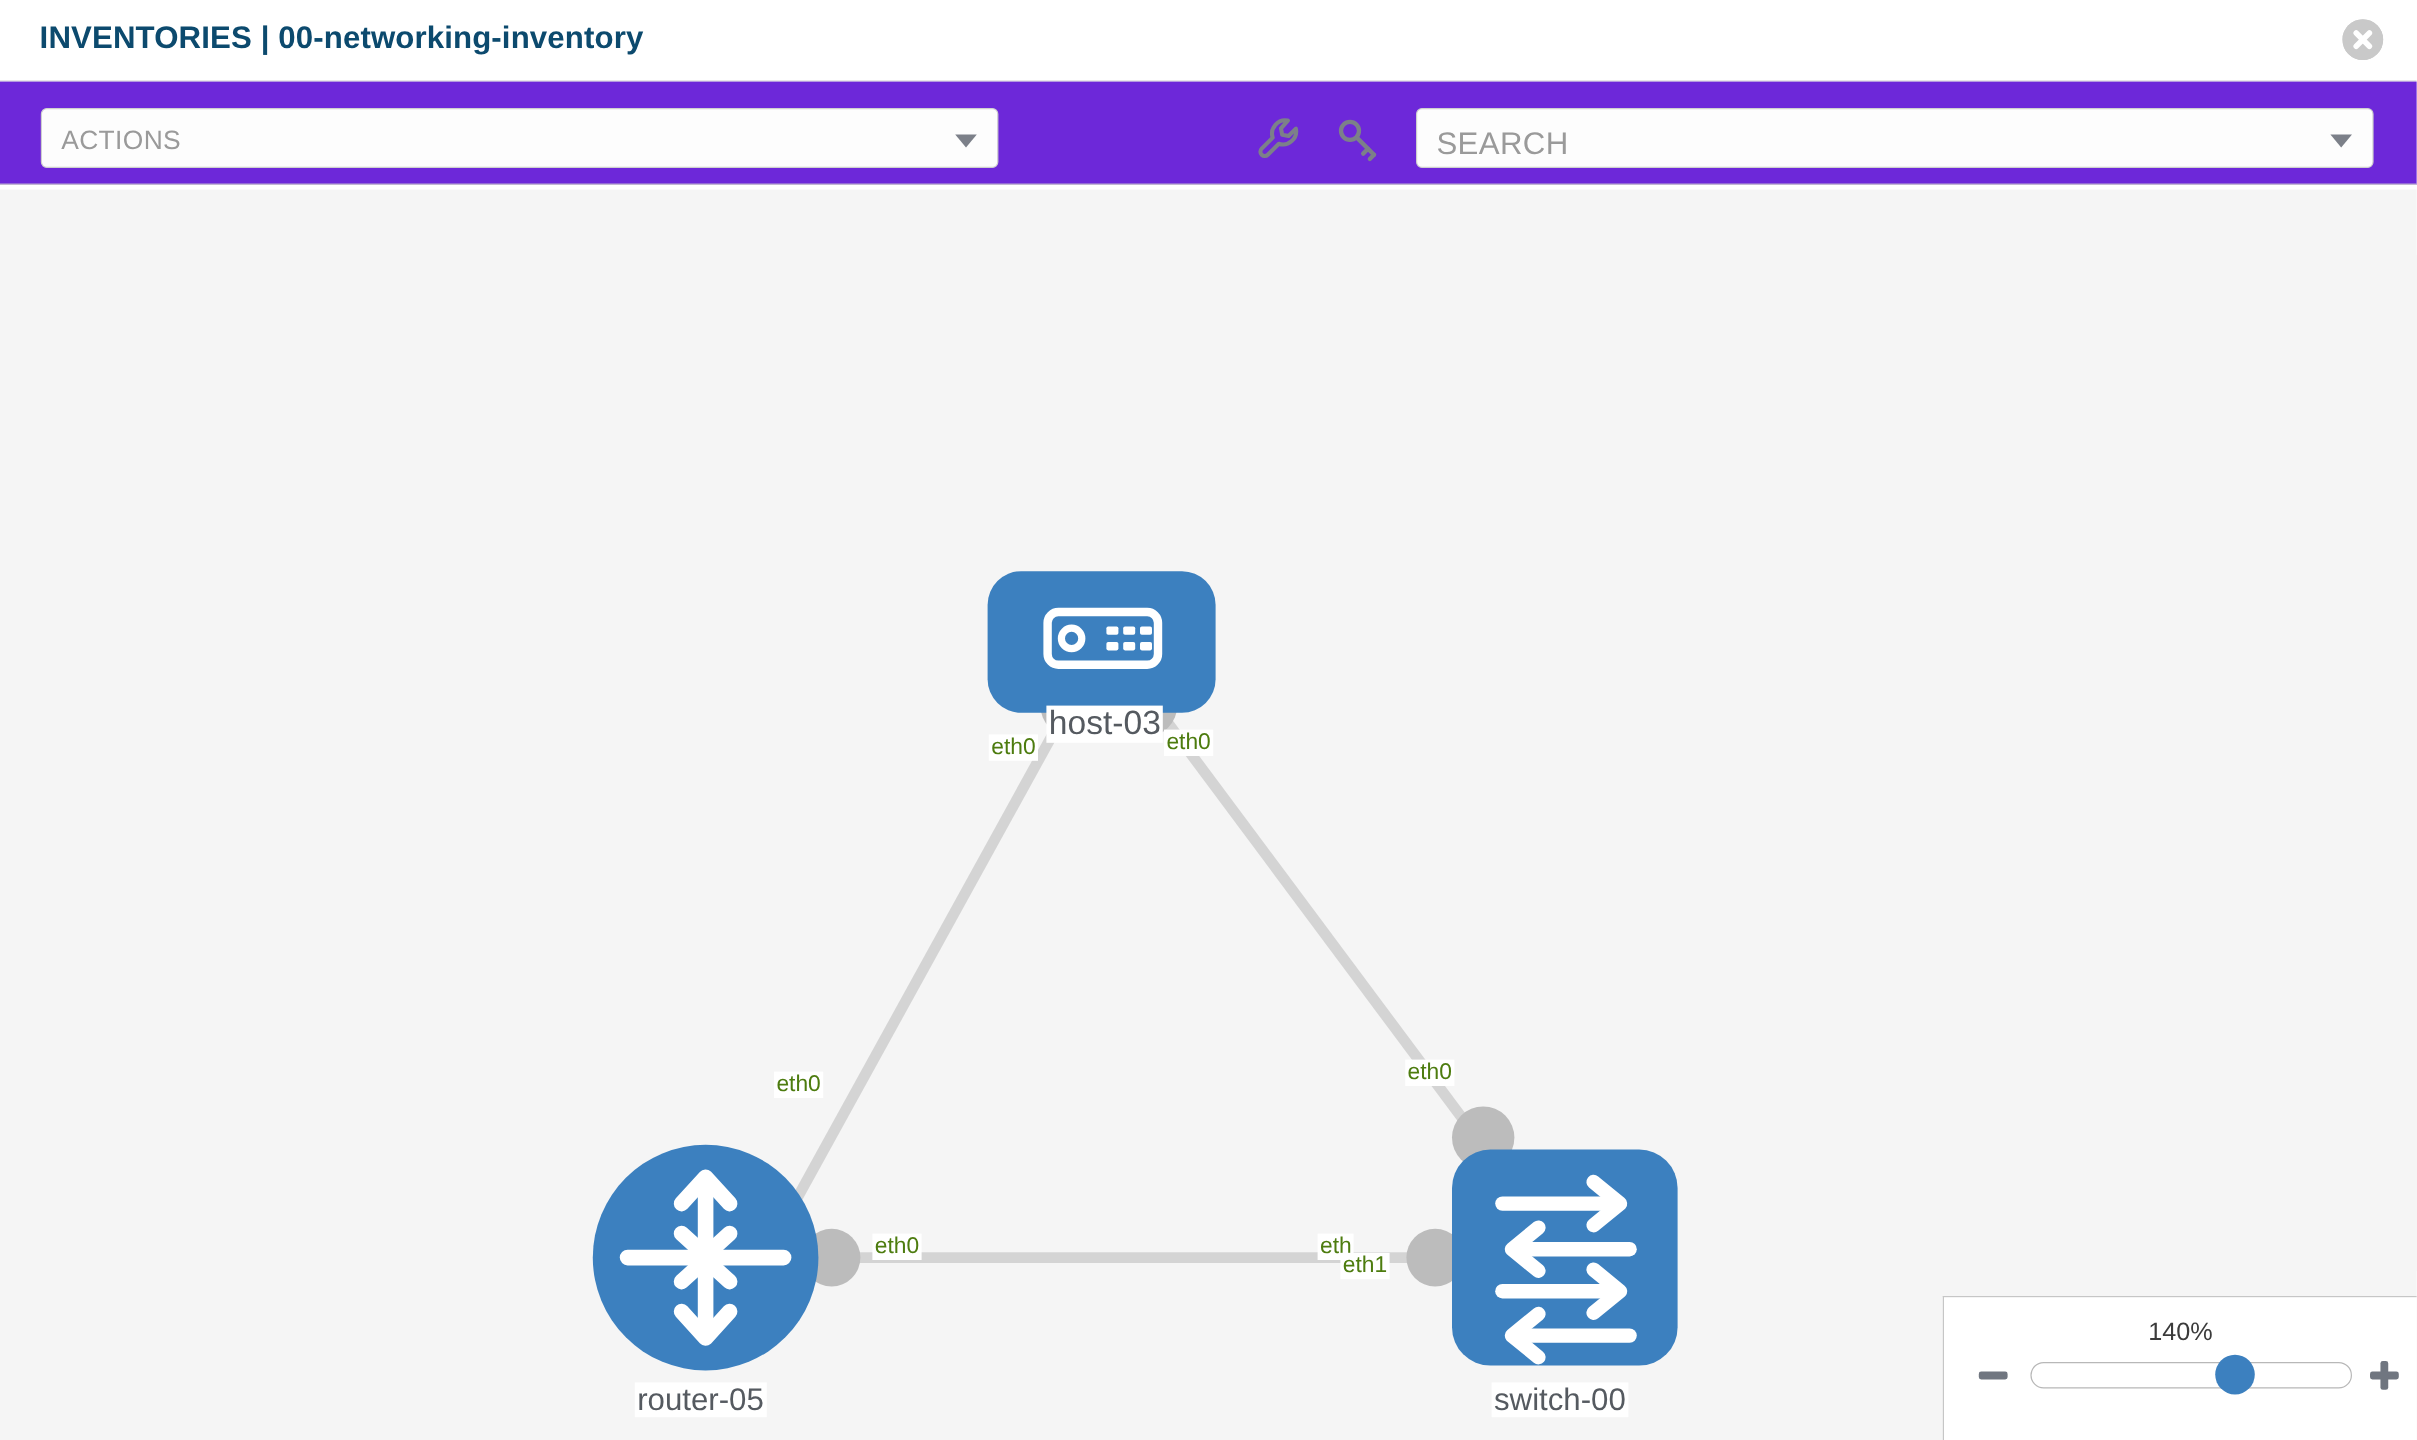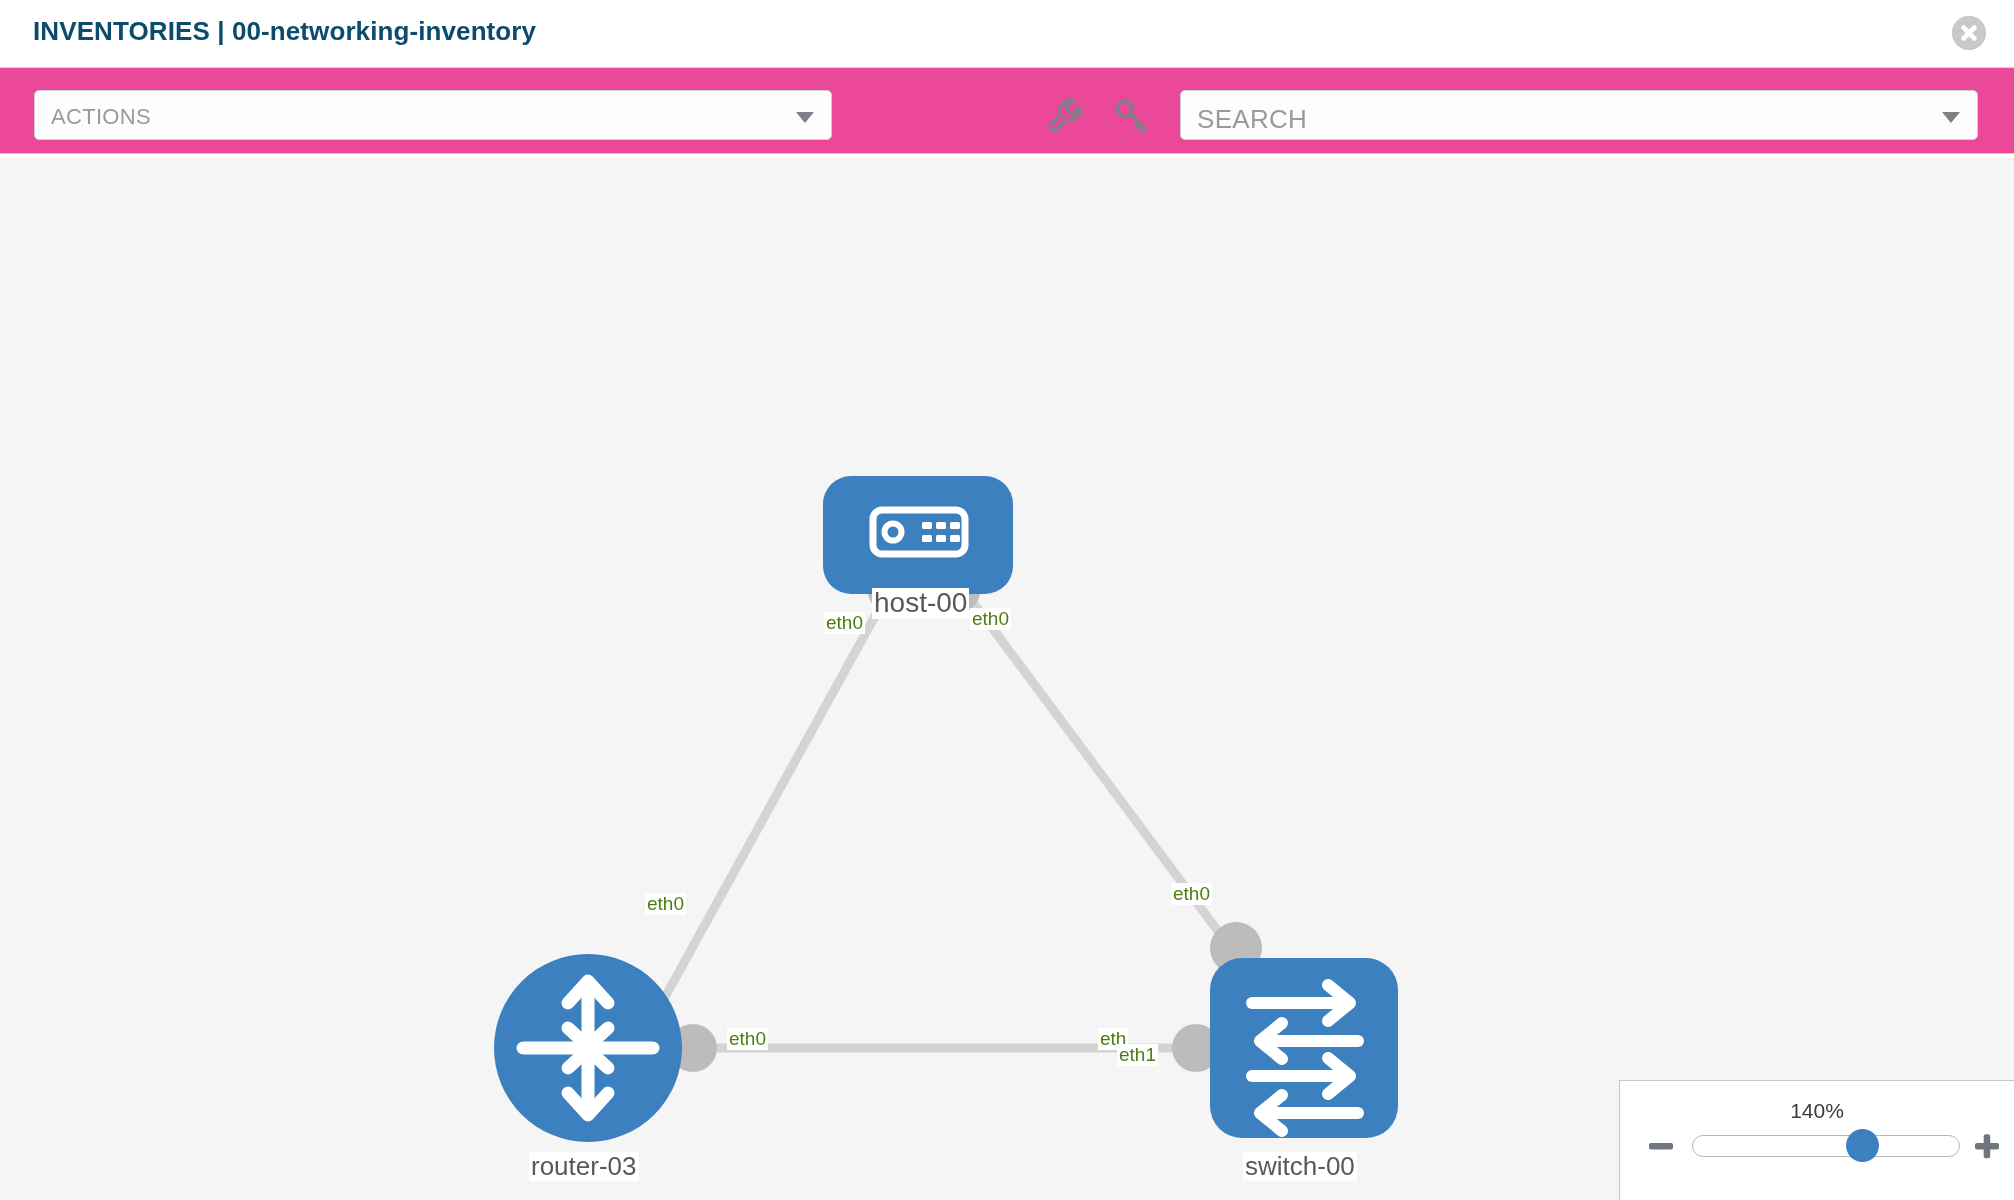--- a/index.html
+++ b/index.html
@@ -50,21 +50,21 @@
     cursor: pointer;
   }
   .close-btn svg { display: block; }
 
   
   .toolbar {
     position: absolute;
     left: 0; top: 68px;
     width: 2014px;
     height: 86px;
-    background: #ec4899;
+    background: #6d28d9;
     border-bottom: 1px solid #d0d0d0;
     box-sizing: border-box;
   }
   .actions-select {
     position: absolute;
     left: 34px;
     top: 22px;
     width: 798px;
     height: 50px;
     background: #fdfdfd;
@@ -317,23 +317,23 @@
 
           <path d="M1252 918 L1348 918"></path>
           <path d="M1328 900 L1350 918 L1328 936"></path>
 
           <path d="M1358 955 L1262 955"></path>
           <path d="M1282 937 L1260 955 L1282 973"></path>
         </g>
       </g>
     </svg>
 
-    <span class="node-label" style="left:872px; top:430px; font-size:28px;">host-00</span>
-
-    <span class="node-label" style="left:529px; top:994px;">router-03</span>
+    <span class="node-label" style="left:872px; top:430px; font-size:28px;">host-03</span>
+
+    <span class="node-label" style="left:529px; top:994px;">router-05</span>
 
     <span class="node-label" style="left:1243px; top:994px;">switch-00</span>
 
     <span class="edge-label" style="left:824px; top:454px;">eth0</span>
 
     <span class="edge-label" style="left:970px; top:450px;">eth0</span>
 
     <span class="edge-label" style="left:645px; top:735px;">eth0</span>
 
     <span class="edge-label" style="left:1171px; top:725px;">eth0</span>

